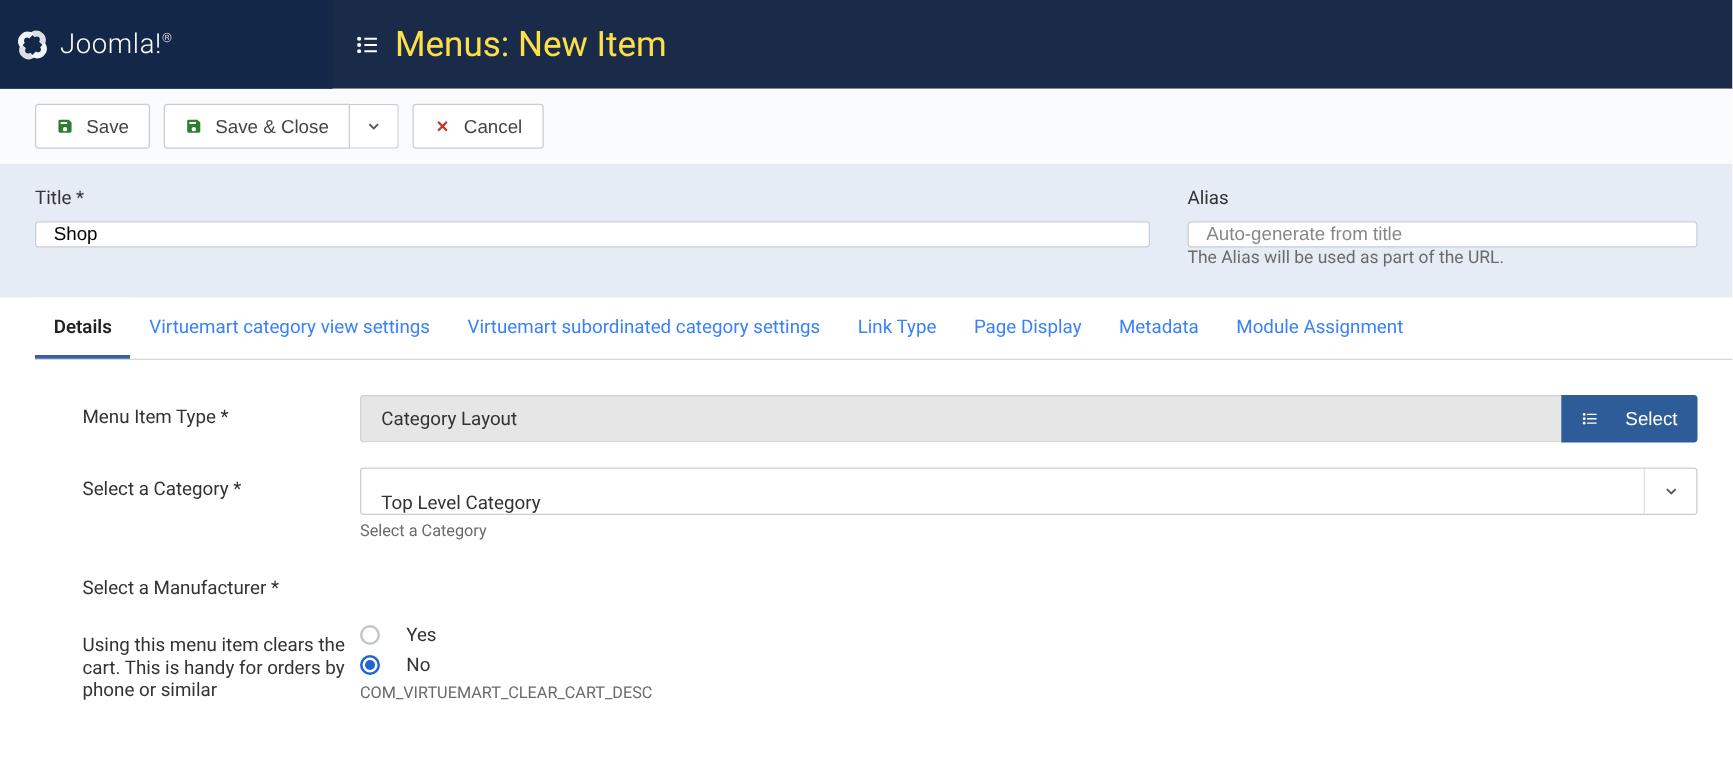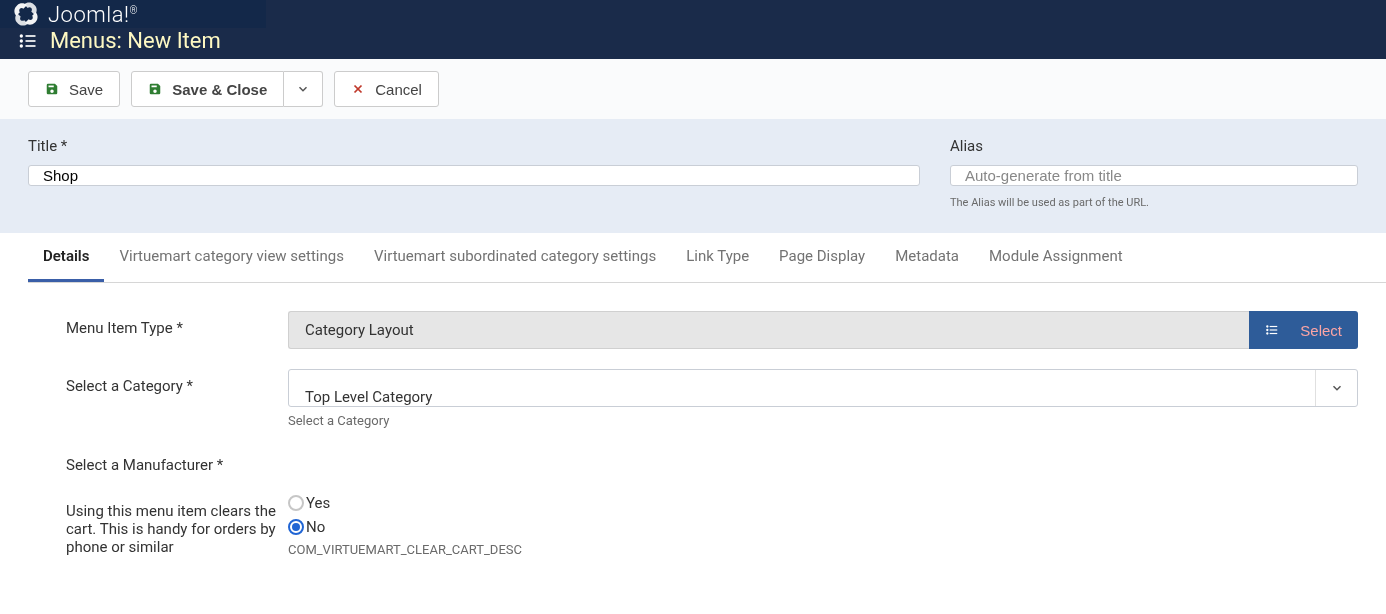--- a/index.html
+++ b/index.html
@@ -1,64 +1,64 @@
 <!DOCTYPE html>
 <html><head>
   <meta charset="utf-8">
   <style>
     * { margin: 0; padding: 0; box-sizing: border-box; }
     body { font-family: -apple-system, BlinkMacSystemFont, "Segoe UI", Roboto, Arial, sans-serif; font-size: 14px; color: #333; background: #fff; }
     
     
-    .topbar { display: flex; height: 59px; background: #1a2b4a; color: #fff; flex-direction: column; }
+    .topbar { display: flex; height: 71px; background: #1a2b4a; color: #fff; }
     .brand { width: 266px; background: #132849; display: flex; align-items: center; padding: 0 12px; }
     .brand-logo { display: flex; align-items: center; gap: 8px; }
     .brand-logo svg { width: 28px; height: 28px; flex-shrink: 0; }
     .brand-text { font-size: 22px; font-weight: 300; color: #fff; letter-spacing: 0.5px; }
     .brand-text .reg { font-size: 10px; vertical-align: super; }
-    .toptitle { display: flex; align-items: center; padding: 0 18px; gap: 12px; font-size: 22px; font-weight: 400; color: #fef9c3; }
+    .toptitle { display: flex; align-items: center; padding: 0 18px; gap: 12px; font-size: 28px; font-weight: 400; color: #fde047; }
     .toptitle-icon { width: 20px; height: 20px; }
     
     
     .toolbar { padding: 12px 28px; display: flex; gap: 11px; background: #fafbfc; }
     .btn { display: inline-flex; align-items: center; gap: 10px; height: 36px; padding: 12px 16px; border: 1px solid #ccc; border-radius: 3px; background: #fff; cursor: pointer; font-size: 15px; color: #444; }
     .btn-icon { width: 14px; height: 14px; }
     .btn-group { display: flex; }
-    .btn-group .btn:first-child { border-top-right-radius: 0; border-bottom-right-radius: 0; font-weight: bold; }
+    .btn-group .btn:first-child { border-top-right-radius: 0; border-bottom-right-radius: 0; }
     .btn-group .btn:last-child { border-top-left-radius: 0; border-bottom-left-radius: 0; border-left: none; padding: 0 12px; }
     
     
     .titlesection { background: #e6ecf5; padding: 18px 28px 24px 28px; display: flex; gap: 30px; }
     .ts-left { flex: 1; }
     .ts-right { width: 408px; }
     .ts-label { display: block; font-size: 15px; margin-bottom: 10px; color: #333; }
     .ts-input { width: 100%; height: 21px; padding: 0 14px; border: 1px solid #c9ced6; border-radius: 3px; font-size: 15px; background: #fff; }
     .ts-input::placeholder { color: #888; }
-    .ts-help { font-size: 11px; color: #6a6a6a; margin-top: 10px; }
+    .ts-help { font-size: 14px; color: #6a6a6a; margin-top: 0; }
     
     
     .tabs { display: flex; border-bottom: 1px solid #d6d6d6; margin-left: 28px; }
-    .tab { padding: 14px 15px; font-size: 15px; color: #737373; cursor: pointer; border-bottom: 3px solid transparent; }
+    .tab { padding: 14px 15px; font-size: 15px; color: #3b82f6; cursor: pointer; border-bottom: 3px solid transparent; }
     .tab.active { color: #222; font-weight: 600; border-bottom-color: #3a5fa8; background: #fff; }
     
     
     .form { padding: 28px 28px 20px 66px; }
     .form-row { display: flex; margin-bottom: 20px; align-items: flex-start; }
     .form-label { width: 222px; padding-top: 8px; font-size: 15px; color: #333; flex-shrink: 0; }
     .form-control { flex: 1; }
     
     .typecontrol { display: flex; }
     .typebox { flex: 1; height: 38px; display: flex; align-items: center; padding: 0 16px; background: #e6e6e6; border: 1px solid #d0d0d0; border-radius: 3px 0 0 3px; border-right: none; font-size: 15px; color: #333; }
-    .selectbtn { display: inline-flex; align-items: center; gap: 21px; height: 38px; padding: 14px 16px; background: #2e5c99; color: #fca5a5; border: none; border-radius: 0 3px 3px 0; cursor: pointer; font-size: 15px; }
+    .selectbtn { display: inline-flex; align-items: center; gap: 21px; height: 38px; padding: 14px 16px; background: #2e5c99; color: #ffffff; border: none; border-radius: 0 3px 3px 0; cursor: pointer; font-size: 15px; }
     .selectbox { width: 100%; height: 38px; padding: 0 16px; border: 1px solid #c9ced6; border-radius: 3px; background: #fff; font-size: 15px; color: #333; display: flex; align-items: flex-end; justify-content: space-between; cursor: pointer; }
     .selectbox .chev { width: 42px; height: 100%; display: flex; align-items: center; justify-content: center; border-left: 1px solid #e0e0e0; margin-right: -16px; }
     .form-help { font-size: 13px; color: #6a6a6a; margin-top: 6px; }
     
     .radios { display: flex; flex-direction: column; gap: 6px; }
-    .radio-item { display: flex; align-items: center; gap: 2px; font-size: 15px; }
+    .radio-item { display: flex; align-items: center; gap: 21px; font-size: 15px; }
     .radio-dot { width: 16px; height: 16px; border: 2px solid #c6c6c6; border-radius: 50%; display: inline-flex; align-items: center; justify-content: center; }
     .radio-dot.checked { border-color: #2065d4; }
     .radio-dot.checked::after { content: ''; width: 8px; height: 8px; background: #2065d4; border-radius: 50%; }
   </style>
 </head>
 <body>
 
 <div class="topbar">
   <div class="brand">
     <div class="brand-logo">

